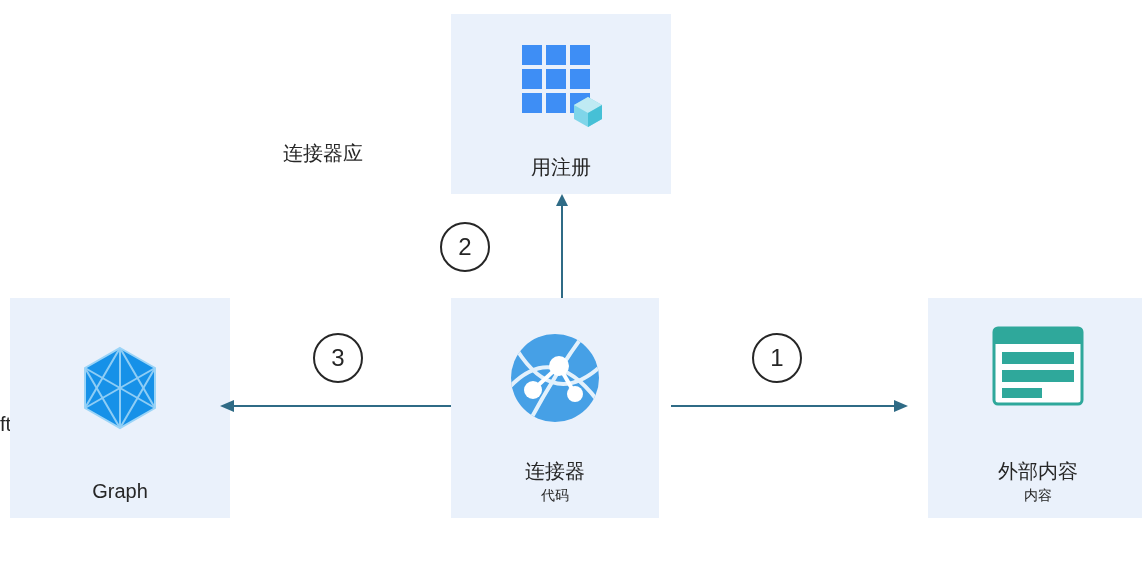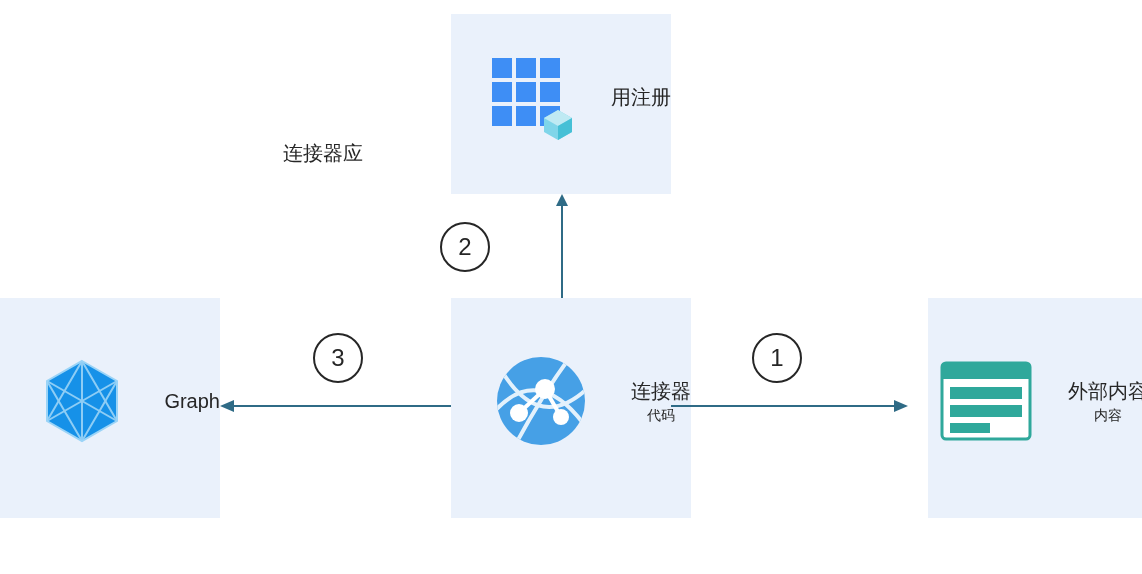--- a/index.html
+++ b/index.html
@@ -9,21 +9,21 @@
     height: 574px;
     position: relative;
     font-family: "Segoe UI", Arial, sans-serif;
     background: #ffffff;
     color: #262626;
   }
   .node {
     position: absolute;
     background: #eaf1fb;
     display: flex;
-    flex-direction: row;
+    flex-direction: column;
     align-items: center;
     justify-content: flex-end;
     padding-bottom: 14px;
   }
   .node .label {
     font-size: 20px;
     text-align: center;
     line-height: 1.3;
   }
   .node .label .sub {
@@ -88,21 +88,21 @@
       <g transform="translate(58,56)">
         <polygon points="14,0 28,8 28,22 14,30 0,22 0,8" fill="#7fd5e9"></polygon>
         <polygon points="14,0 28,8 14,16 0,8" fill="#bfeaf3"></polygon>
         <polygon points="14,16 28,8 28,22 14,30" fill="#46c0d6"></polygon>
       </g>
     </svg>
   </div>
   <div class="label">用注册</div>
 </div>
 
-<div class="node" style="left:451px; top:298px; width:240px; height:220px;">
+<div class="node" style="left:451px; top:298px; width:208px; height:220px;">
   <div class="icon-wrap">
     <svg width="96" height="96" viewBox="0 0 96 96">
       <defs>
         <clipPath id="gclip">
             <circle cx="48" cy="48" r="44"></circle>
           </clipPath>
       </defs>
       <circle cx="48" cy="48" r="44" fill="#46a0e6"></circle>
       <g clip-path="url(#gclip)" stroke="#ffffff" stroke-width="4" fill="none" opacity="0.85">
         <path d="M10,20 Q48,80 96,34"></path>
@@ -119,21 +119,21 @@
         <line x1="52" y1="36" x2="68" y2="64"></line>
       </g>
     </svg>
   </div>
   <div class="label">
     <span>连接器</span>
     <span class="sub">代码</span>
   </div>
 </div>
 
-<div class="node" style="left:0px; top:298px; width:220px; height:220px;align-items:center;">
+<div class="node" style="left:10px; top:298px; width:220px; height:220px;align-items:center;">
   <div class="icon-wrap">
     <svg width="92" height="92" viewBox="0 0 92 92">
       <g transform="translate(46,46)">
         <polygon points="0,-40 35,-20 35,20 0,40 -35,20 -35,-20" fill="#1691e8"></polygon>
         <polygon points="0,-40 35,-20 35,20 0,40 -35,20 -35,-20" fill="none" stroke="#9bd4f7" stroke-width="2"></polygon>
         <g stroke="#9bd4f7" stroke-width="2" opacity="0.9">
           <line x1="0" y1="-40" x2="0" y2="40"></line>
           <line x1="-35" y1="-20" x2="35" y2="20"></line>
           <line x1="35" y1="-20" x2="-35" y2="20"></line>
           <line x1="-35" y1="-20" x2="0" y2="40"></line>

